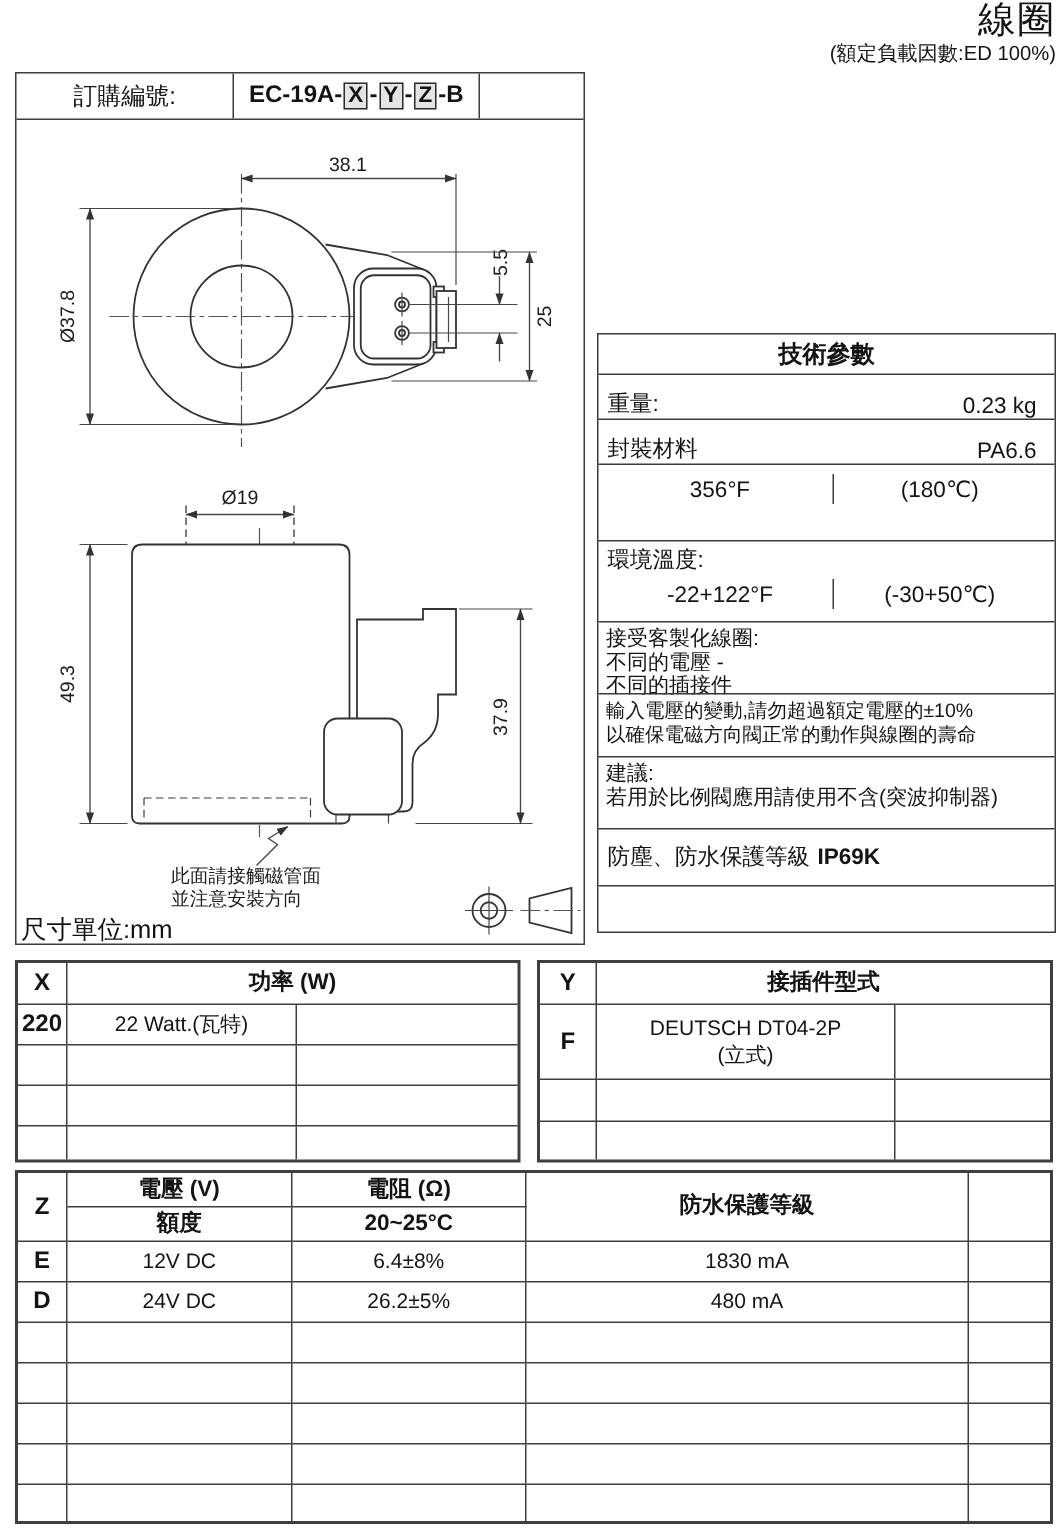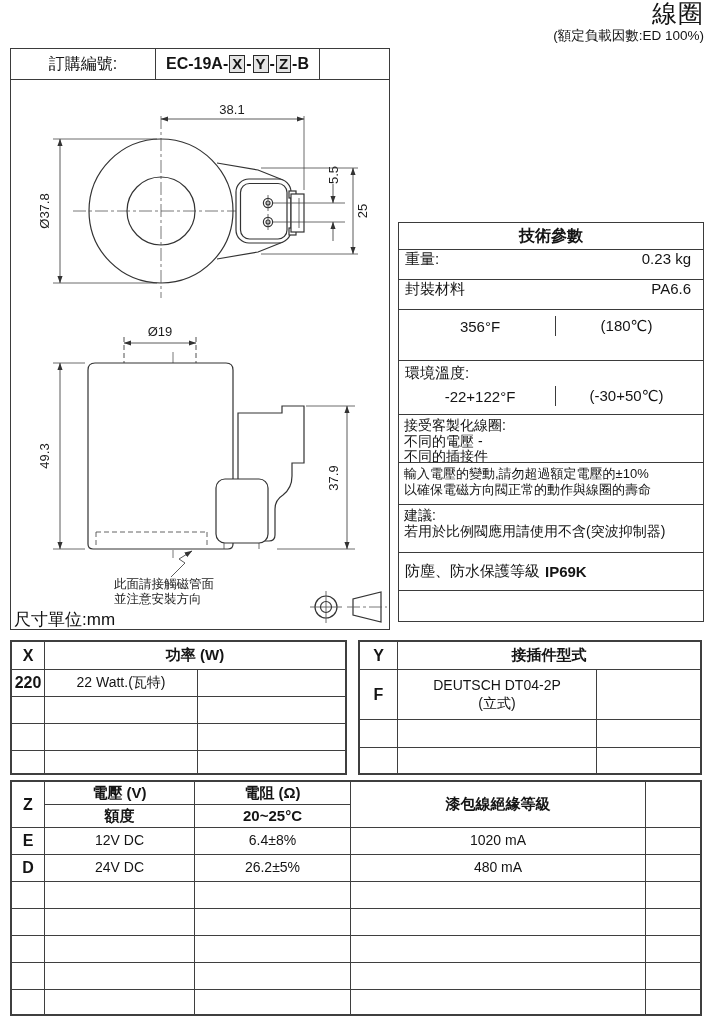--- a/index.html
+++ b/index.html
@@ -23,21 +23,21 @@
   .drawing{position:relative;width:377px;height:548px}
 
   
   .surge-box{position:absolute;left:398px;top:48px;width:306px;height:170px;border:1.6px solid #3b3b3b;background:#fff}
   .surge-title{height:27px;border-bottom:1.3px solid #3b3b3b;display:flex;align-items:center;padding:0 8px;font-size:16px}
 
   .tech-box{position:absolute;left:398px;top:222px;width:306px;height:400px;border:1.6px solid #3b3b3b;background:#fff;display:flex;flex-direction:column}
   .trow{border-top:1.3px solid #3b3b3b;padding:0 6px}
   .trow:first-child{border-top:none}
   .t-title{height:26px;display:flex;align-items:center;justify-content:center;font-size:16px;font-weight:bold}
-  .t-kv{height:30px;display:flex;align-items:flex-start;justify-content:space-between;font-size:15px}
+  .t-kv{height:30px;display:flex;align-items:flex-end;justify-content:space-between;font-size:15px}
   .t-kv .t-val{padding-right:6px;font-size:15px}
   .t-temp{padding-top:3px;font-size:15px}
   .t-temp.h51{height:51px}.t-temp.h54{height:54px}
   .t-temp2{display:flex;margin-top:2px;height:22px;align-items:center}
   .t-f{width:150px;text-align:center}
   .t-divider{border-left:1.3px solid #3b3b3b;height:20px}
   .t-c{flex:1;text-align:center}
   .t-lines{padding:3px 5px;font-size:14px;line-height:15.5px;white-space:nowrap}
   .t-lines.h48{height:48px}.t-lines.h42{height:42px;font-size:13px}
   .t-prot{height:38px;display:flex;align-items:center;gap:5px;font-size:15px}
@@ -286,29 +286,29 @@
       <div class="cell nr"></div>
     <div class="cell nb"></div>
       <div class="cell nb"></div>
       <div class="cell nr nb"></div>
   </div>
 
   <div class="tbl z-tbl">
     <div class="cell key" style="grid-column:1;grid-row:1/3">Z</div>
     <div class="cell hdr" style="grid-column:2;grid-row:1">電壓 (V)</div>
     <div class="cell hdr" style="grid-column:3;grid-row:1">電阻 (Ω)</div>
-    <div class="cell hdr" style="grid-column:4;grid-row:1/3">漆包線絕緣等級</div>
+    <div class="cell hdr" style="grid-column:4;grid-row:1/3">防水保護等級</div>
     <div class="cell nr" style="grid-column:5;grid-row:1/3"></div>
     <div class="cell hdr" style="grid-column:2;grid-row:2">額度</div>
     <div class="cell hdr" style="grid-column:3;grid-row:2">20~25°C</div>
 
     <div class="cell key">E</div>
     <div class="cell">12V DC</div>
     <div class="cell">6.4±8%</div>
-    <div class="cell">1020 mA</div>
+    <div class="cell">1830 mA</div>
     <div class="cell nr"></div>
 
     <div class="cell key">D</div>
     <div class="cell">24V DC</div>
     <div class="cell">26.2±5%</div>
     <div class="cell">480 mA</div>
     <div class="cell nr"></div>
 
     <div class="cell"></div>
       <div class="cell"></div>

